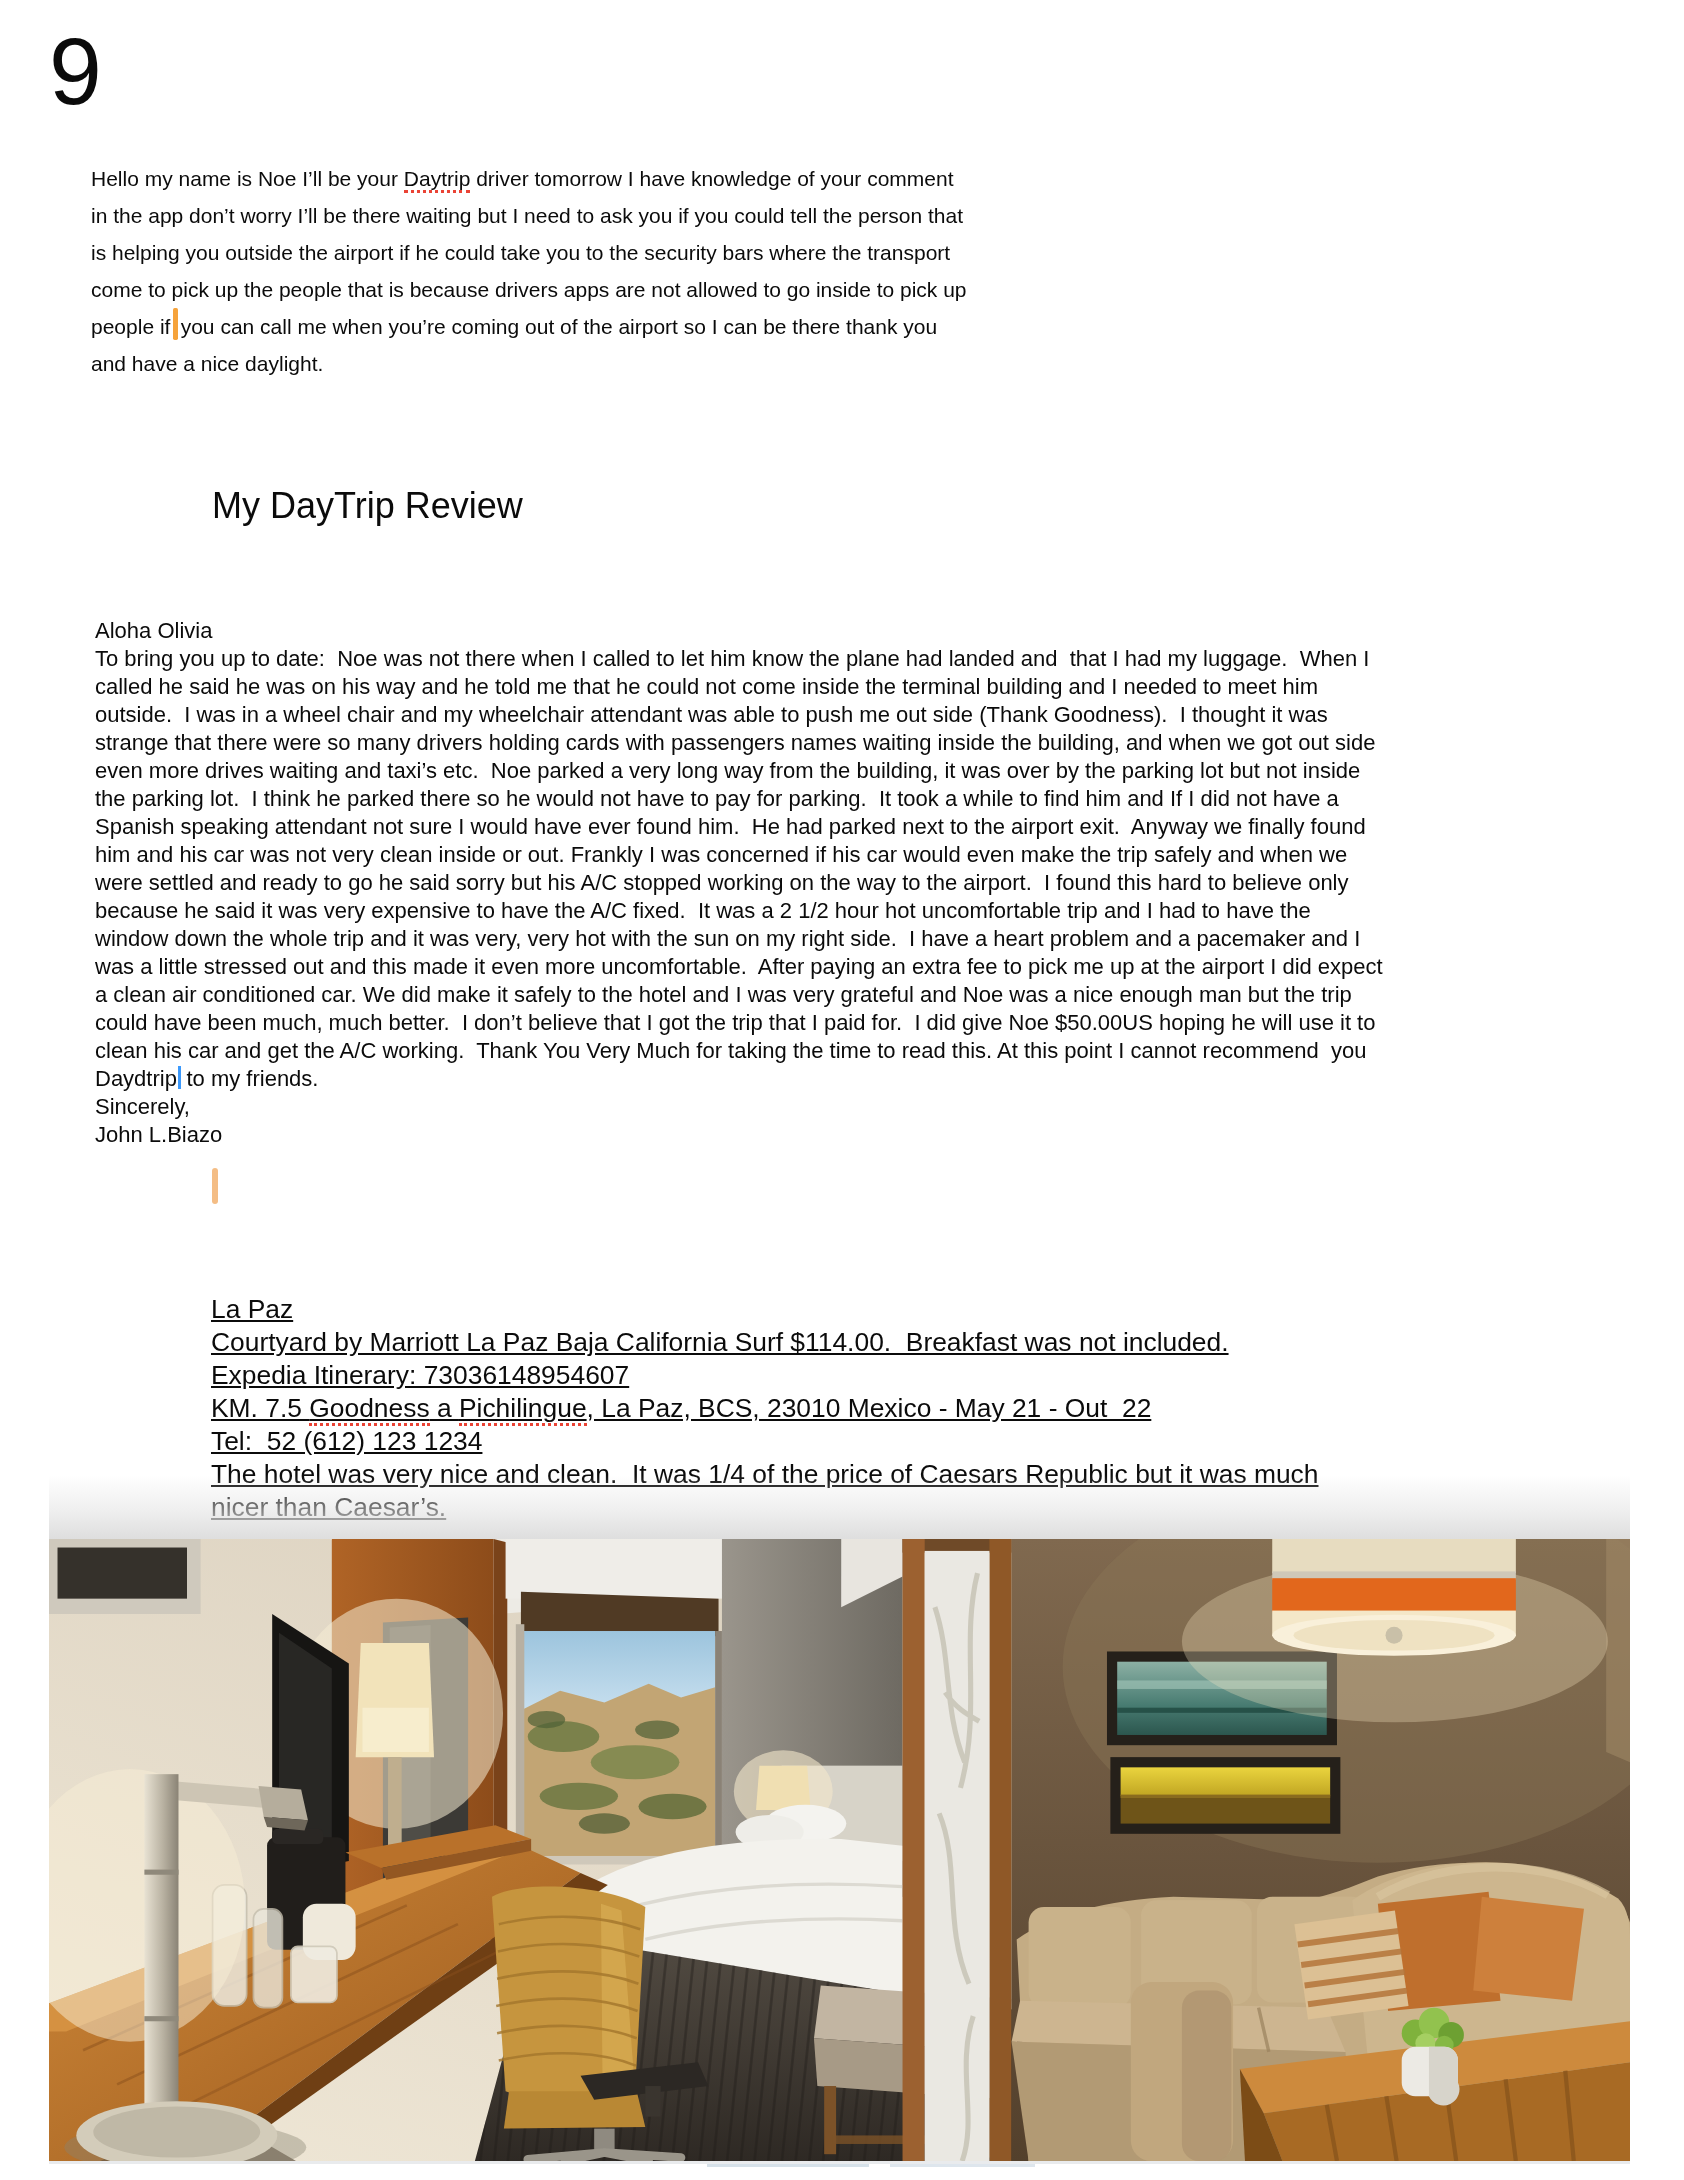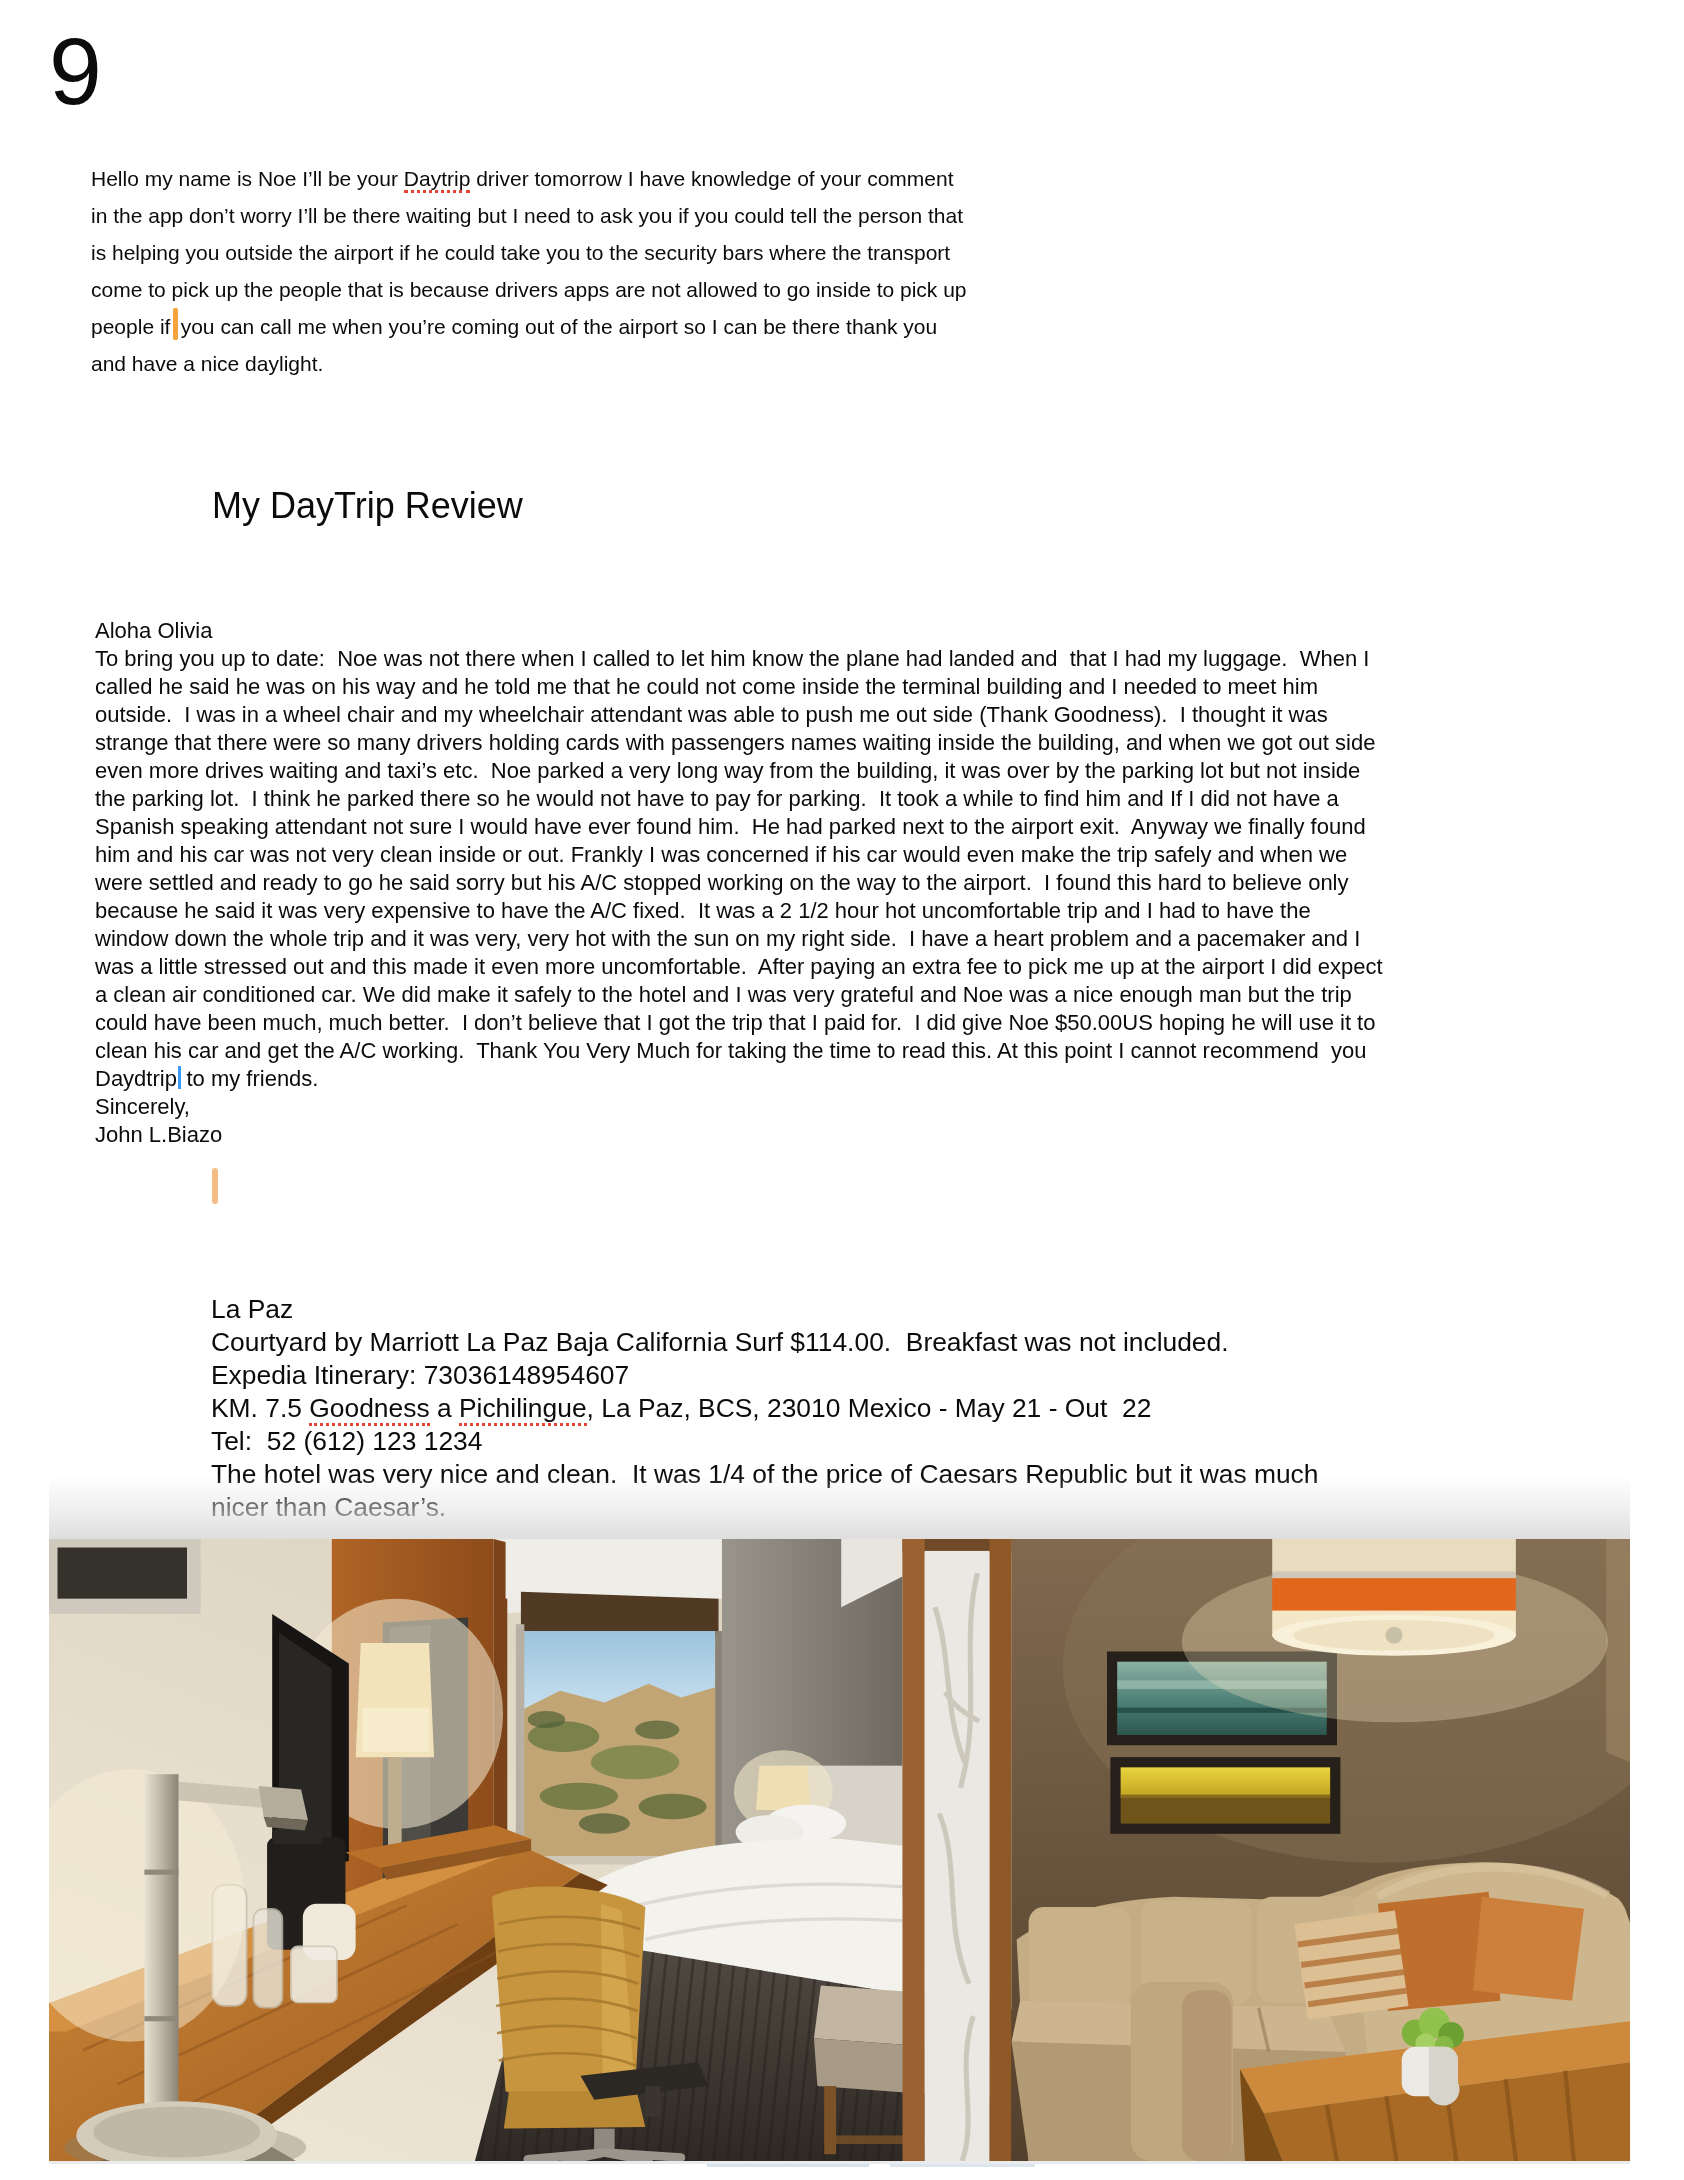--- a/index.html
+++ b/index.html
@@ -9,21 +9,21 @@
     color:#0b0b0b;
     -webkit-font-smoothing:antialiased;
   }
   .abs{position:absolute;}
   .txt{white-space:pre;}
 
   #pagenum{left:49px;top:22px;font-size:95px;line-height:1.05;font-weight:400;}
   #intro{left:91px;top:160px;font-size:21px;line-height:37px;}
   #review-heading{left:212px;top:489px;font-size:36px;line-height:34px;}
   #review{left:95px;top:584px;font-size:22px;line-height:28px;margin-top:33px;}
-  #hotel{left:211px;top:1293px;font-size:26.4px;line-height:33px;}
+  #hotel{left:211px;top:1293px;font-size:26.4px;line-height:33px;text-decoration:underline;}
 
   .sp{border-bottom:3.4px dotted var(--spellcheck-underline,#ea4335);}
 
   .caret-inline-orange{
     display:inline-block;width:5.1px;height:32px;border-radius:1.7px;
     background:var(--intro-caret,#f6a33b);vertical-align:-6px;margin:0 2.6px;
   }
   .caret-inline-blue{
     display:inline-block;width:3.4px;height:23px;
     background:var(--review-caret,#3b99fc);vertical-align:-3.4px;

